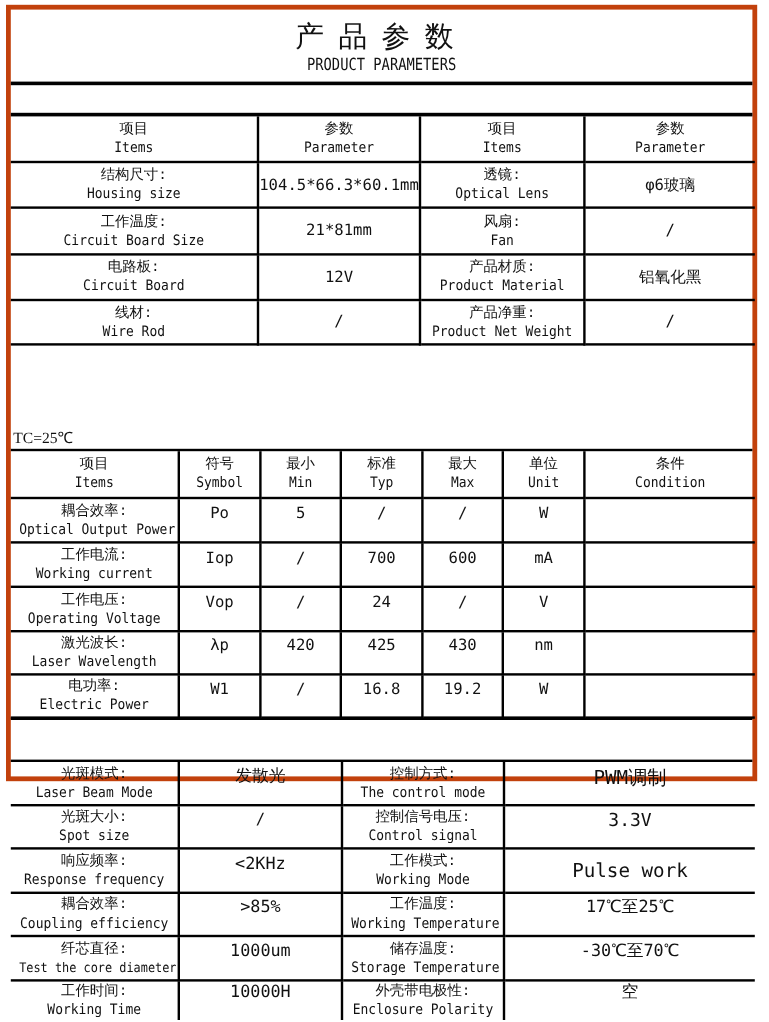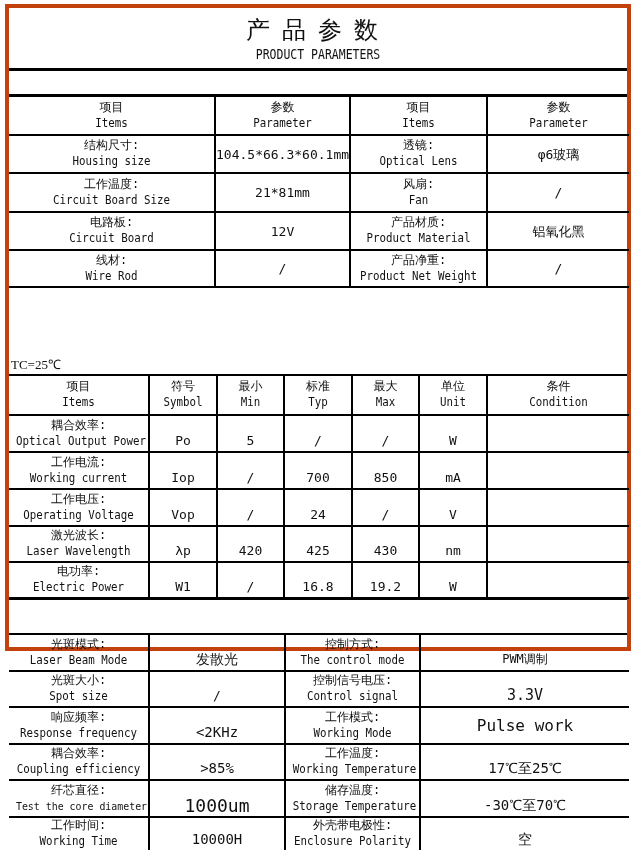--- a/index.html
+++ b/index.html
@@ -14,21 +14,21 @@
   table { position:absolute; left:0; border-collapse:collapse; table-layout:fixed; }
   td { border:2px solid #000; padding:0; text-align:center; vertical-align:middle;
        font-size:12px; line-height:15px; overflow:hidden; white-space:nowrap; }
   td.first-col { border-left:none; }
   td.last-col { border-right:none; }
   tr.first-row td { border-top:none; }
   tr.last-row td { border-bottom:none;margin-left:36px; }
   .cn { display:block; font-family:Liberation Mono, monospace; font-size:12px; }
   .en { display:block; font-size:12px; transform:scaleX(0.9); }
   .val { font-size:13px; }
-  .bottom { vertical-align:bottom; padding-bottom:3px; }
+  .bottom { vertical-align:bottom; padding-bottom:15px; }
   .tc { position:absolute; left:2px; bottom:1px; font-size:13px;
         font-family:"Liberation Serif",serif; }
 </style>
 </head>
 <body>
 
 <div class="sheet">
 
   <div class="band" style="top:0;height:63px;">
     <div class="title-cn" style="top:6px;">产品参数</div>
@@ -171,21 +171,21 @@
       <td class="last-col"></td>
     </tr>
     <tr style="height:37px">
       <td class="first-col">
             <span class="cn">工作电流:</span>
             <span class="en">Working current</span>
           </td>
       <td class="val bottom">Iop</td>
       <td class="val bottom">/</td>
       <td class="val bottom">700</td>
-      <td class="val bottom">850</td>
+      <td class="val bottom">600</td>
       <td class="val bottom">mA</td>
       <td class="last-col"></td>
     </tr>
     <tr style="height:37px">
       <td class="first-col">
             <span class="cn">工作电压:</span>
             <span class="en">Operating Voltage</span>
           </td>
       <td class="val bottom">Vop</td>
       <td class="val bottom">/</td>
@@ -234,21 +234,21 @@
         <tr class="first-row" style="height:36px">
       <td class="first-col">
             <span class="cn">光斑模式:</span>
             <span class="en">Laser Beam Mode</span>
           </td>
       <td class="val bottom" style="font-size:14px">发散光</td>
       <td>
             <span class="cn">控制方式:</span>
             <span class="en">The control mode</span>
           </td>
-      <td class="last-col val bottom" style="font-size:12px">PWM调制</td>
+      <td class="last-col val bottom" style="font-size:16px">PWM调制</td>
     </tr>
     <tr style="height:36px">
       <td class="first-col">
             <span class="cn">光斑大小:</span>
             <span class="en">Spot size</span>
           </td>
       <td class="val bottom">/</td>
       <td>
             <span class="cn">控制信号电压:</span>
             <span class="en">Control signal</span>
@@ -277,21 +277,21 @@
             <span class="cn">工作温度:</span>
             <span class="en">Working Temperature</span>
           </td>
       <td class="last-col val bottom" style="font-size:14px">17℃至25℃</td>
     </tr>
     <tr style="height:37px">
       <td class="first-col">
             <span class="cn">纤芯直径:</span>
             <span class="en" style="font-size:11px">Test the core diameter</span>
           </td>
-      <td class="val bottom" style="font-size:18px">1000um</td>
+      <td class="val bottom" style="font-size:14px">1000um</td>
       <td>
             <span class="cn">储存温度:</span>
             <span class="en">Storage Temperature</span>
           </td>
       <td class="last-col val bottom" style="font-size:14px">-30℃至70℃</td>
     </tr>
     <tr class="last-row" style="height:33px">
       <td class="first-col">
             <span class="cn">工作时间:</span>
             <span class="en">Working Time</span>

